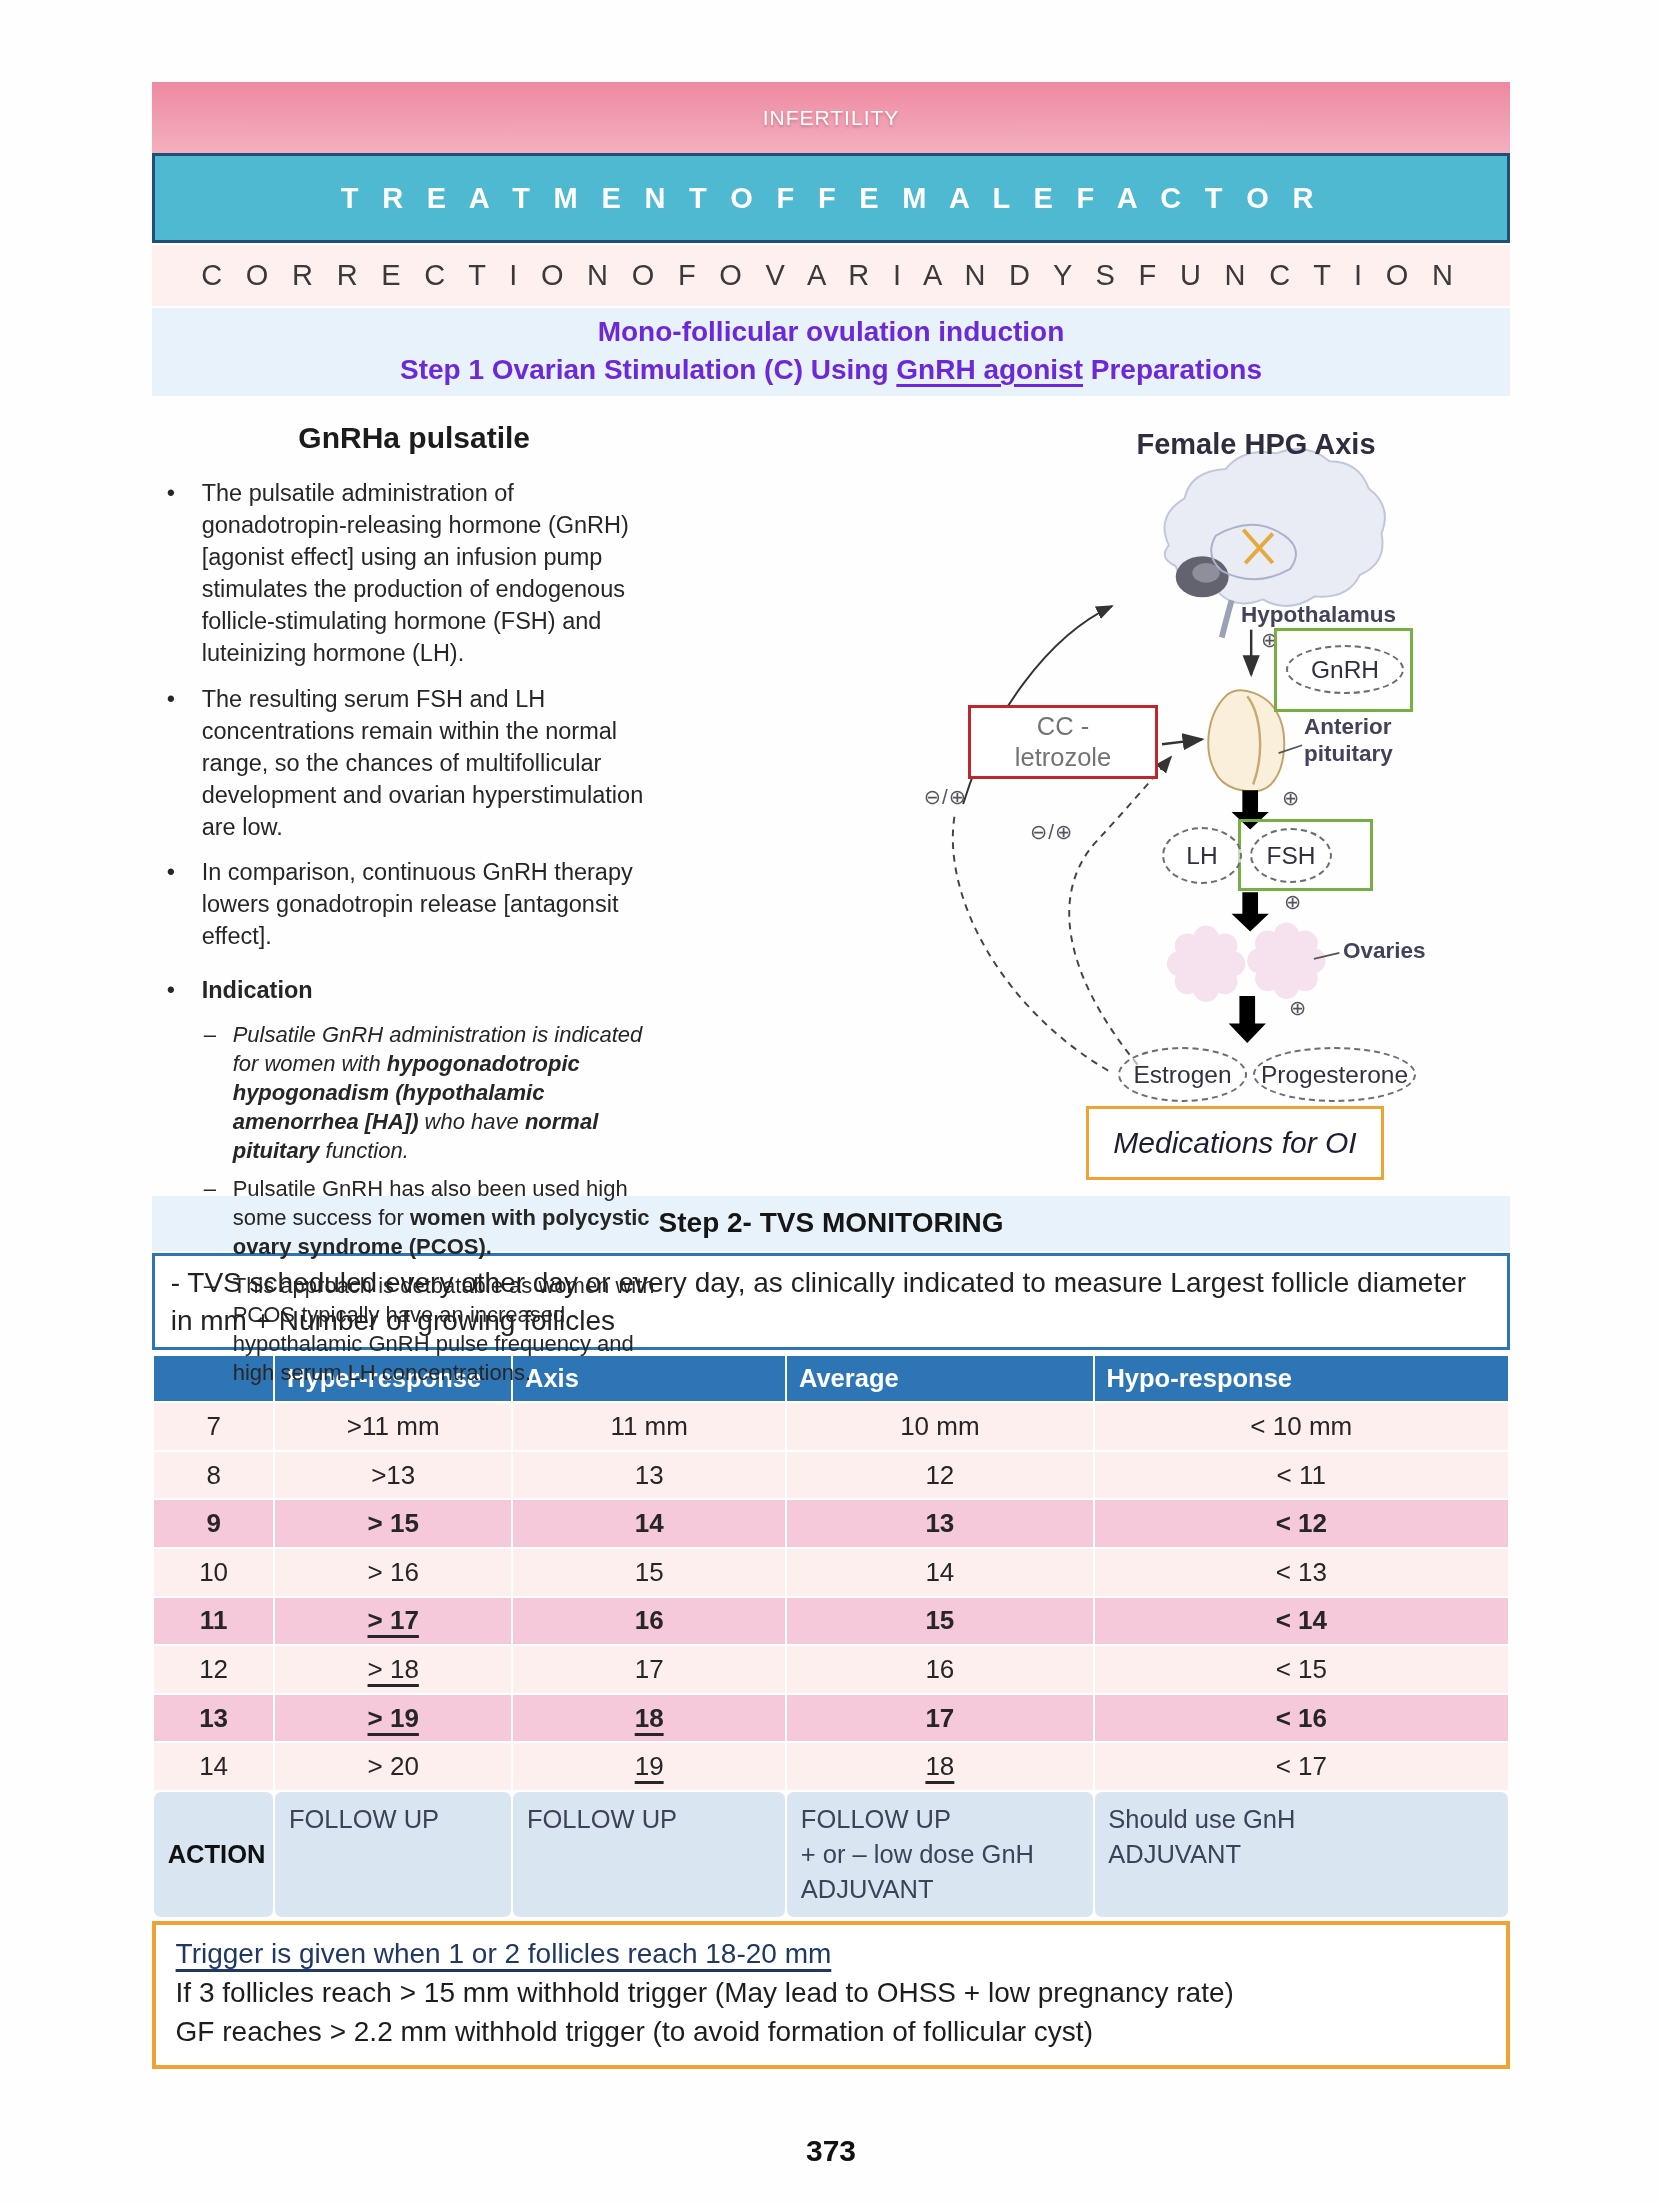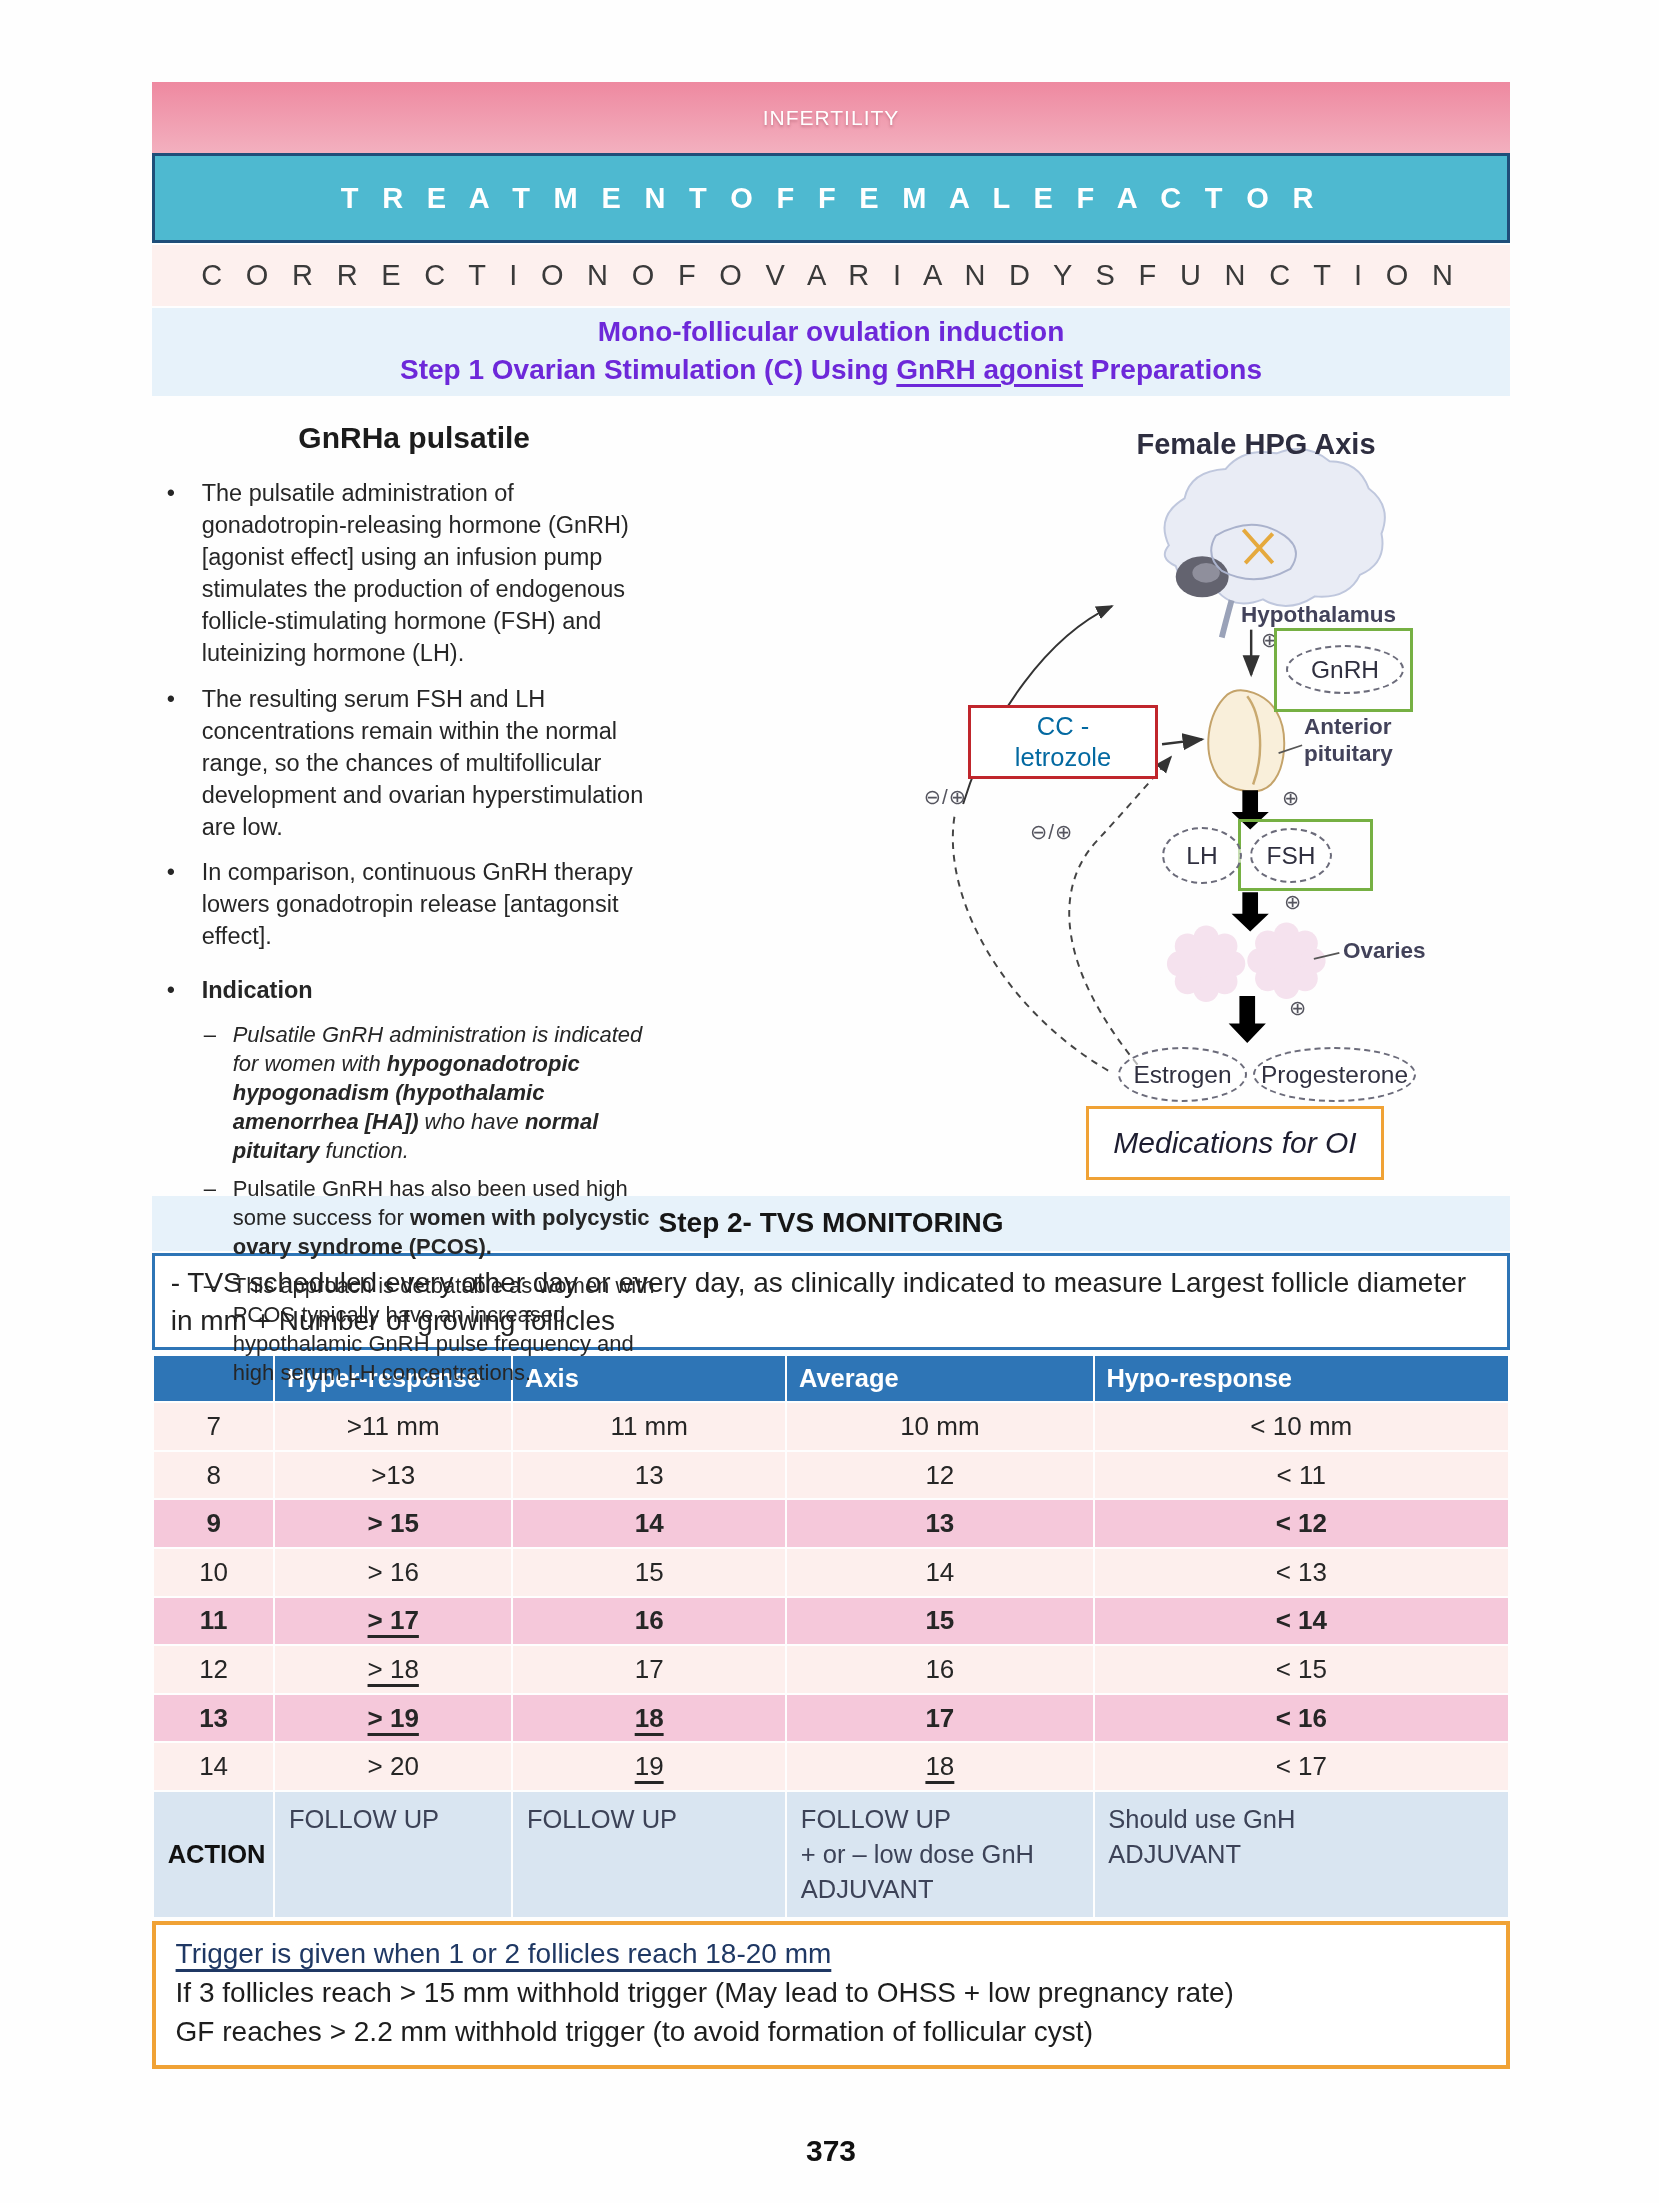--- a/index.html
+++ b/index.html
@@ -49,21 +49,21 @@
   .gnrh-ell { left:374px; top:225px; width:118px; height:49px; }
   .lh-ell  { left:250px; top:407px; width:80px; height:57px; }
   .fsh-ell { left:338px; top:408px; width:82px; height:55px; }
   .est-ell { left:206px; top:627px; width:129px; height:55px; }
   .pro-ell { left:341px; top:627px; width:163px; height:55px; }
   .greenrect { position:absolute; border:3.9px solid #76b043; }
   .gr1 { left:362px; top:208px; width:139px; height:84px; }
   .gr2 { left:326px; top:399px; width:135px; height:72px; }
   .ccbox { position:absolute; left:56px; top:285px; width:190px; height:74px; border:3.9px solid #c0262c;
     background:#fff; display:flex; flex-direction:column; align-items:center; justify-content:center;
-    font-size:25.5px; color:#0369a1; line-height:31px; }
+    font-size:25.5px; color:#737373; line-height:31px; }
   .plus { position:absolute; font-size:20.6px; color:#55555f; }
   .mp { position:absolute; font-size:20.6px; color:#55555f; letter-spacing:1px; }
   .medbox { position:absolute; left:174px; top:686px; width:298px; height:74px; border:3.9px solid #f0a235;
     background:#fff; display:flex; align-items:center; justify-content:center;
     font-size:30px; font-style:italic; color:#1d1d30; }
   .dsvg { position:absolute; left:0; top:0; pointer-events:none; }
 
   
   .band-step2 { height:55px; background:#e7f2fa; display:flex; align-items:center; justify-content:center; }
   .band-step2 .t { font-size:28px; font-weight:700; color:#161616; }
@@ -72,21 +72,21 @@
 
   
   table.tvs { width:1358px; margin-top:3.9px; border-collapse:separate; border-spacing:2.9px; }
   table.tvs th { background:#2e75b6; color:#ffffff; font-size:25.5px; font-weight:700;
     text-align:left; padding:7.8px 3.9px 7.8px 11.8px; height:45px; }
   table.tvs td { font-size:26px; text-align:center; padding:7.8px 3.9px; height:46px; background:#fdefed; }
   table.tvs td.day { text-align:center; }
   table.tvs tr.hl td { background:#f5c8da; font-weight:700; }
   table.tvs td.u, table.tvs .u { text-decoration:underline; text-underline-offset:5.9px; text-decoration-thickness:2.5px; }
   table.tvs tr.action td { background:#d9e5f1; color:#3c4257; text-align:left; vertical-align:top;
-    padding:9.8px 7.8px 9.8px 13.7px; white-space:pre-line; font-size:25.5px; line-height:35px; height:116px; }
+    padding:9.8px 7.8px 9.8px 13.7px; white-space:pre-line; font-size:25.5px; line-height:35px; height:116px;border-radius:7px; }
   table.tvs tr.action td.alabel { color:#111; font-weight:700; vertical-align:middle; white-space:normal; }
 
   
   .trigger-box { margin-top:2px; border:4.9px solid #f0a235; background:#fff; padding:9.8px 19.6px 13.7px 19.6px; }
   .trigger-box .l1 { color:#1f3864; font-size:28px; line-height:39px; text-decoration:underline;
     text-decoration-thickness:2.5px; text-underline-offset:5.9px; }
   .trigger-box .l2, .trigger-box .l3 { color:#1d1d1d; font-size:28px; line-height:39px; }
 
   .page-num { text-align:center; font-size:30px; font-weight:700; margin-top:65px; color:#111; }
 </style>

